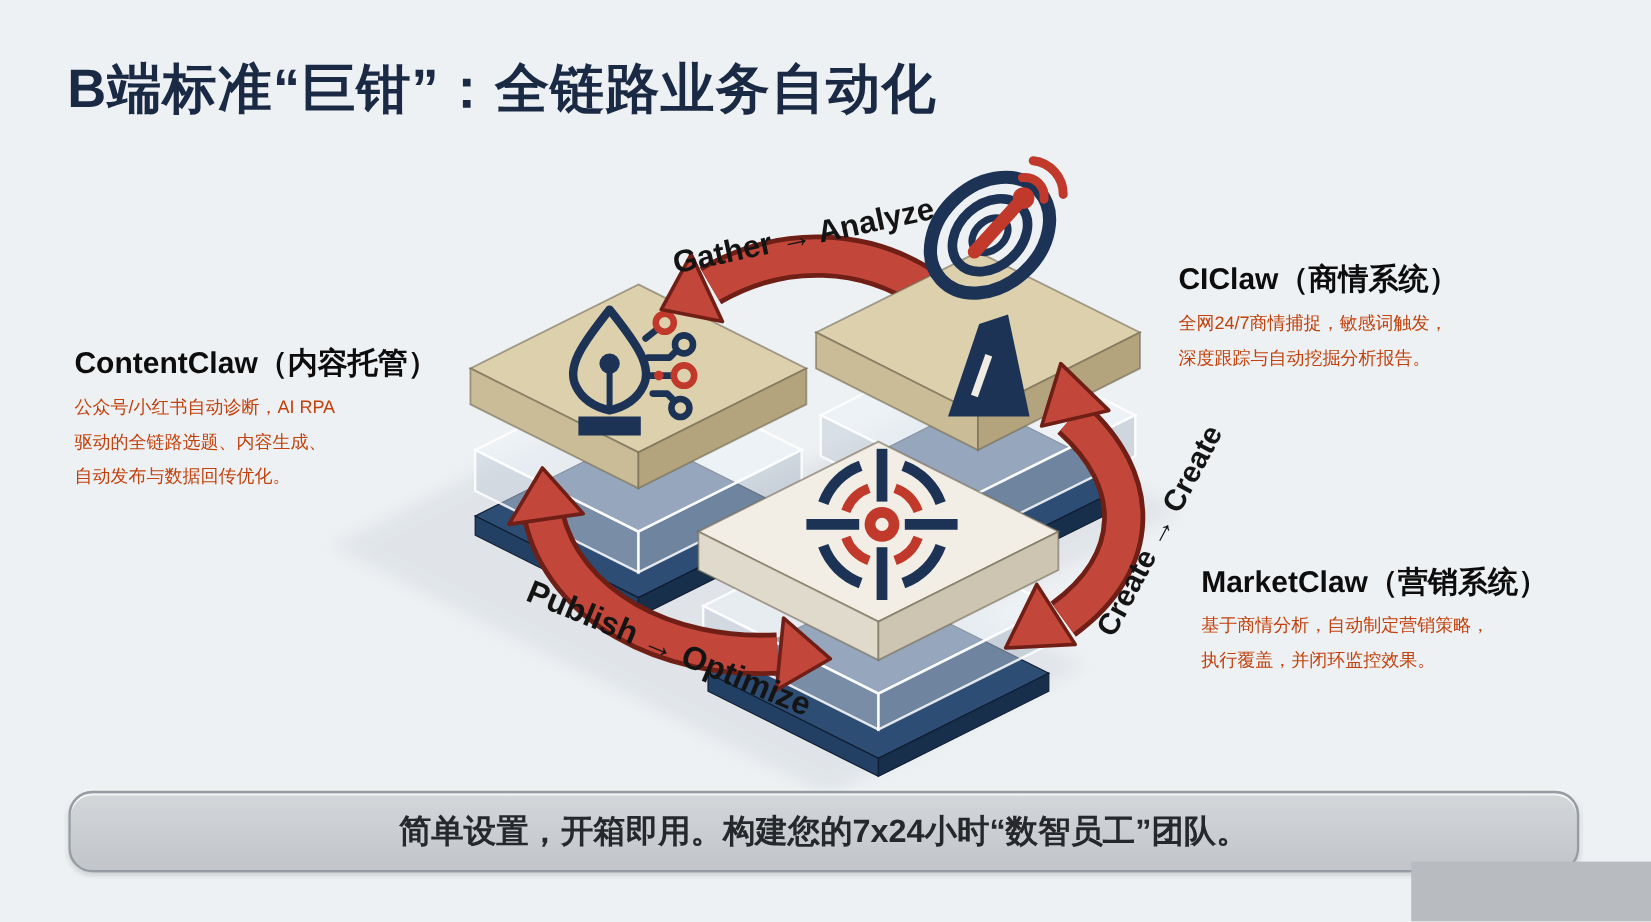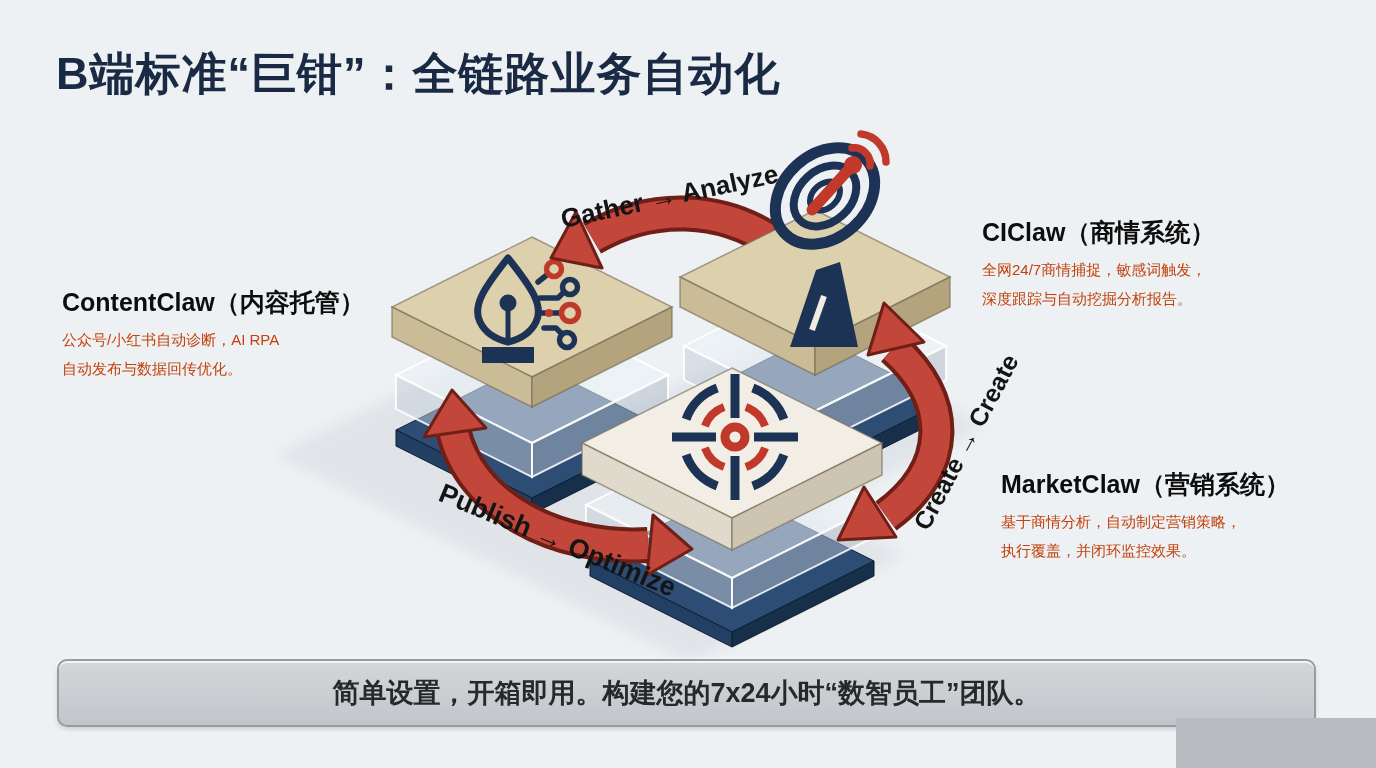--- a/index.html
+++ b/index.html
@@ -15,21 +15,21 @@
   .node-block{position:absolute;width:340px;}
   .node-block h2{margin:0 0 6px 0;font-size:25px;font-weight:800;color:#0d0d0d;}
   .node-block .body-line{display:block;font-size:15px;line-height:29px;font-weight:500;color:#c2410c;}
   #content-block{left:62px;top:286px;width:330px;}
   #ci-block{left:982px;top:216px;}
   #market-block{left:981px;top:468px;margin-left:20px;}
   .diagram-svg{position:absolute;left:0;top:0;width:1376px;height:768px;}
   .arrow-label{font-family:"Liberation Sans","DejaVu Sans",sans-serif;font-weight:600;fill:#141414;}
   .footer-bar{
     position:absolute;left:57px;top:659px;width:1259px;height:68px;
-    border:2px solid #959ca4;border-radius:10px;box-sizing:border-box;
+    border:2px solid #959ca4;border-radius:20px;box-sizing:border-box;
     background:linear-gradient(#d4d7da,#c2c5c9);
     box-shadow:inset 0 2px 0 rgba(255,255,255,.7),0 2px 4px rgba(0,0,0,.18),0 0 0 2px rgba(255,255,255,.4);
     display:flex;align-items:center;justify-content:center;
   }
   .footer-bar span{font-size:27px;font-weight:700;color:#26282c;}
   .corner-block{
     position:absolute;left:1176px;top:718px;width:200px;height:50px;
     background:#b8bcc1;
   }
 </style>
@@ -178,20 +178,21 @@
     <path d="M 453 430 C 470 505 555 550 648 545" fill="none" stroke="#c2473a" stroke-width="28"></path>
     <polygon points="452,390 486,428 424,437" fill="#c2473a" stroke="#6f1f16" stroke-width="3" stroke-linejoin="round"></polygon>
     <polygon points="692,549 647,575 653,515" fill="#c2473a" stroke="#6f1f16" stroke-width="3" stroke-linejoin="round"></polygon>
   </g>
   <text class="arrow-label" transform="translate(437,500) rotate(22.5)" font-size="27">Publish → Optimize</text>
 </svg>
 
 <div class="node-block" id="content-block">
   <h2>ContentClaw（内容托管）</h2>
   <span class="body-line">公众号/小红书自动诊断，AI RPA</span>
+  <span class="body-line">驱动的全链路选题、内容生成、</span>
   <span class="body-line">自动发布与数据回传优化。</span>
 </div>
 
 <div class="node-block" id="ci-block">
   <h2>CIClaw（商情系统）</h2>
   <span class="body-line">全网24/7商情捕捉，敏感词触发，</span>
   <span class="body-line">深度跟踪与自动挖掘分析报告。</span>
 </div>
 
 <div class="node-block" id="market-block">

